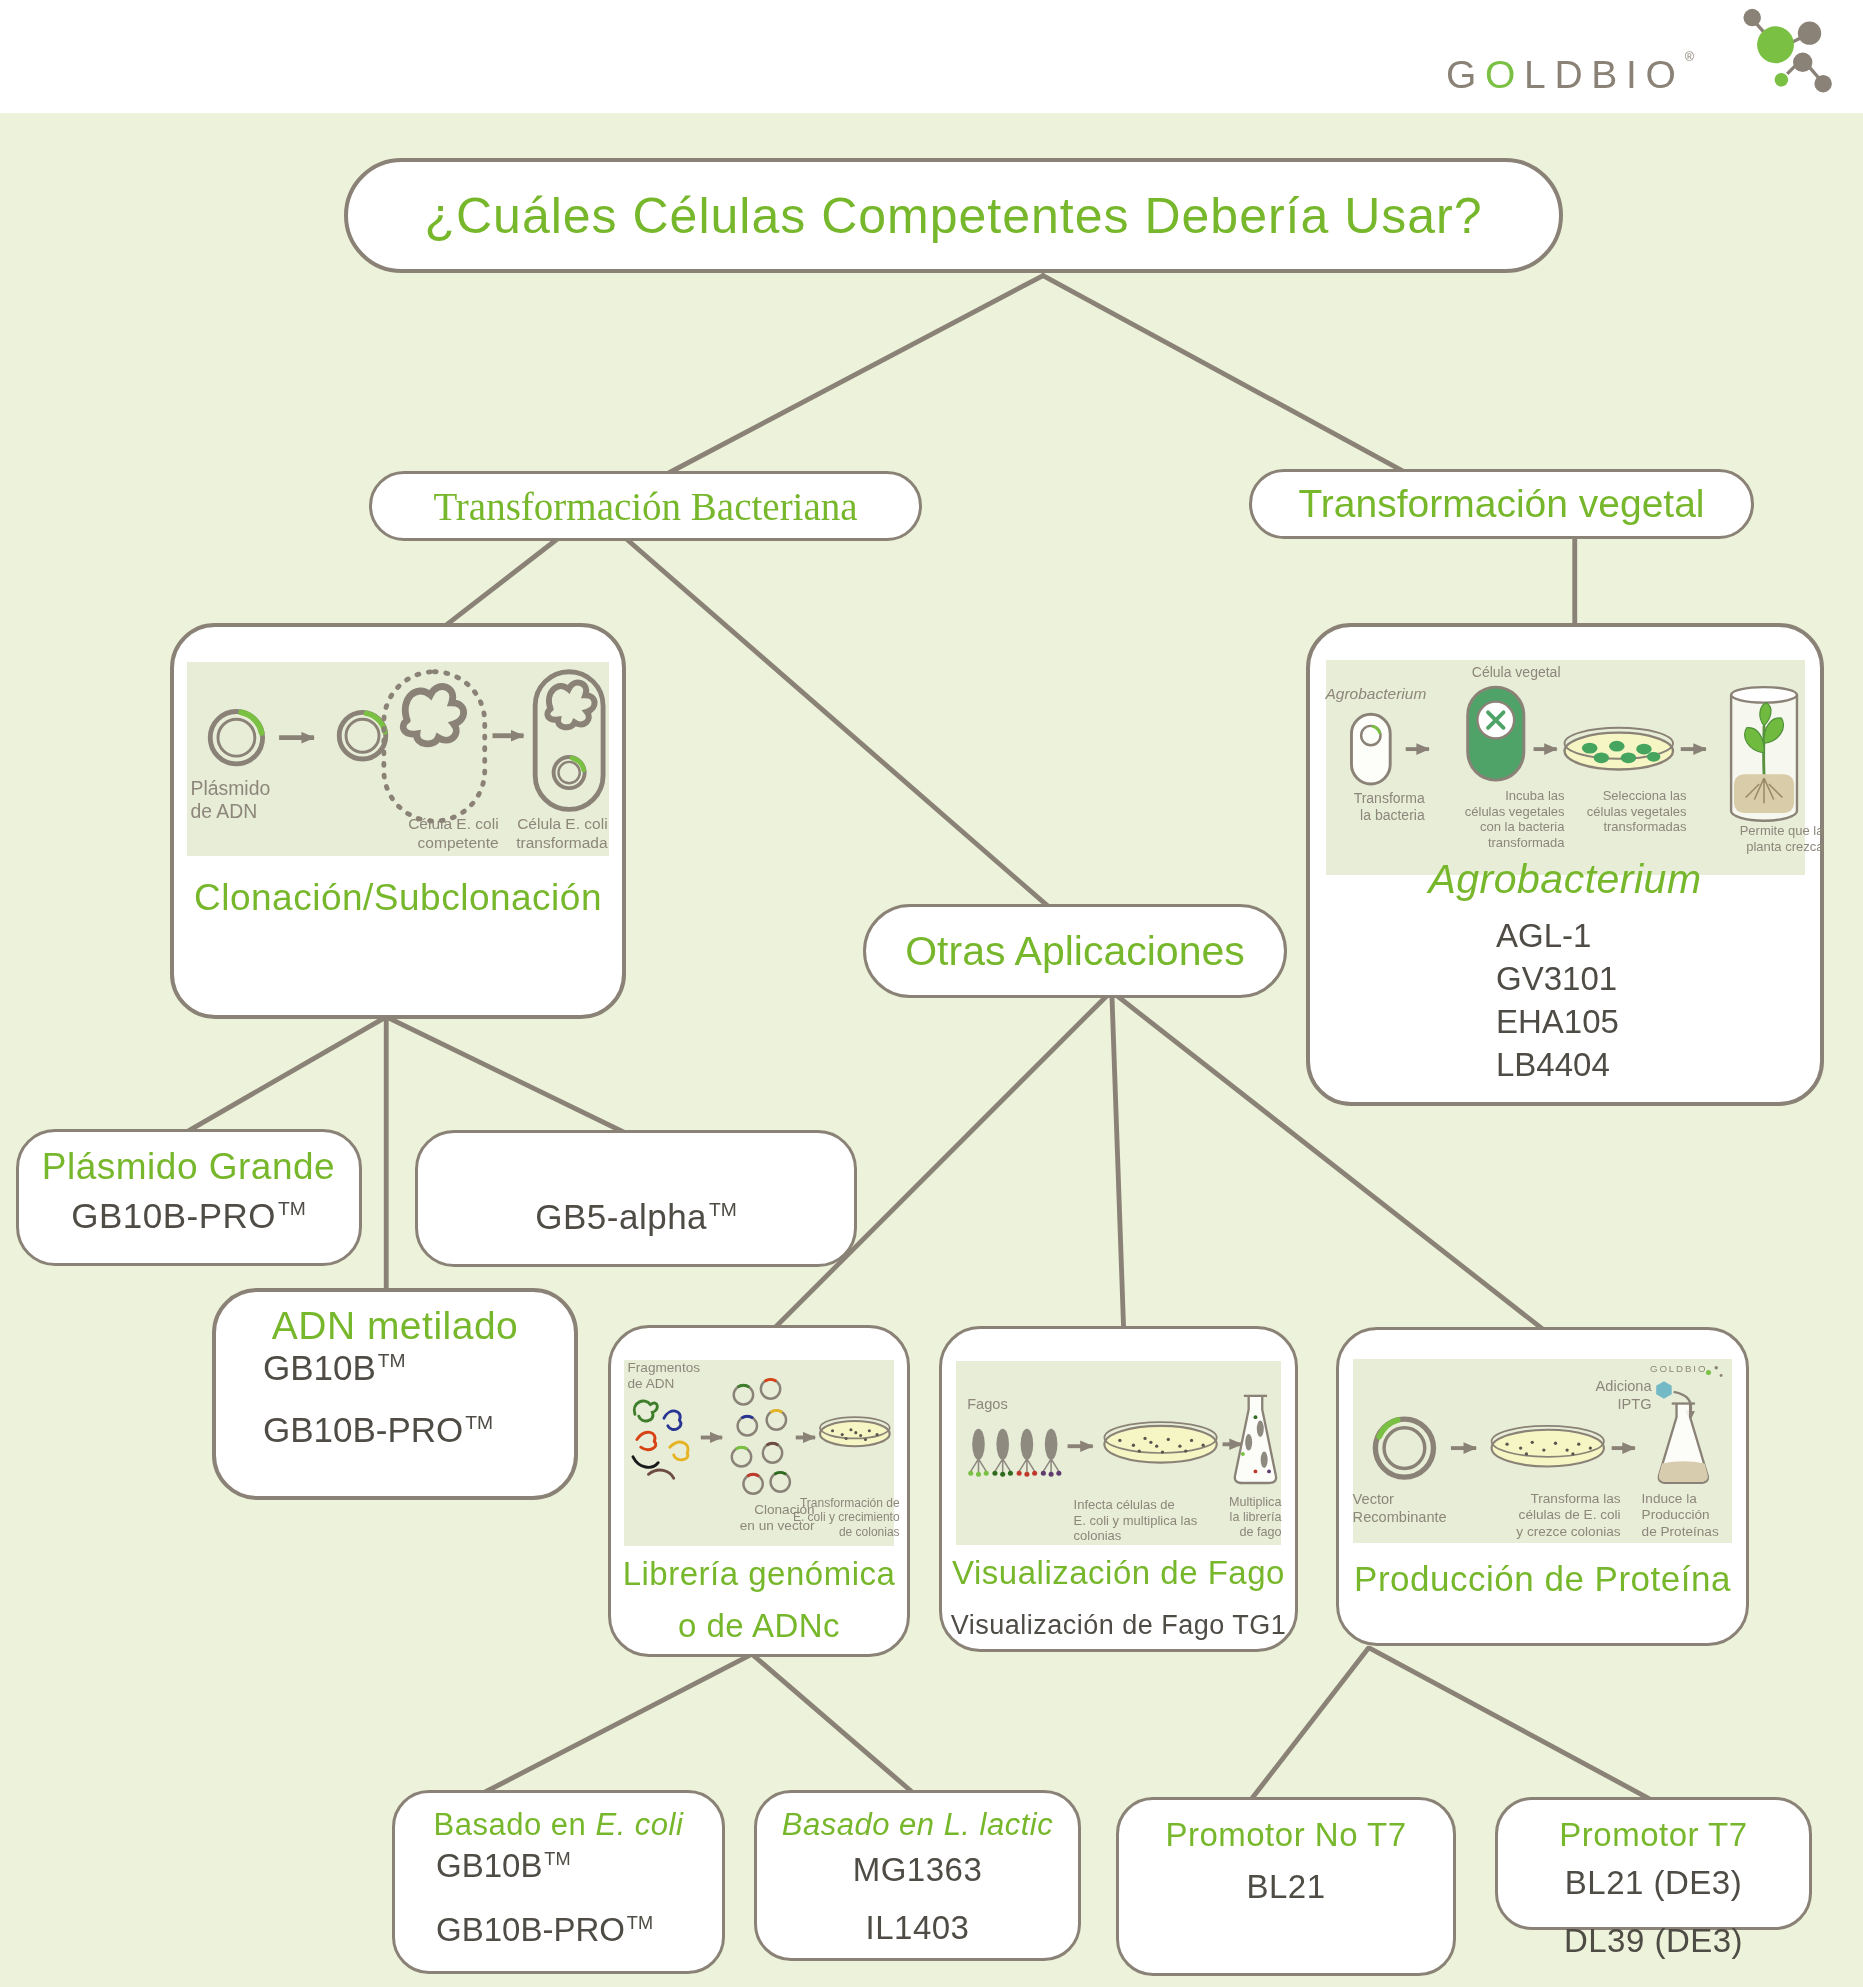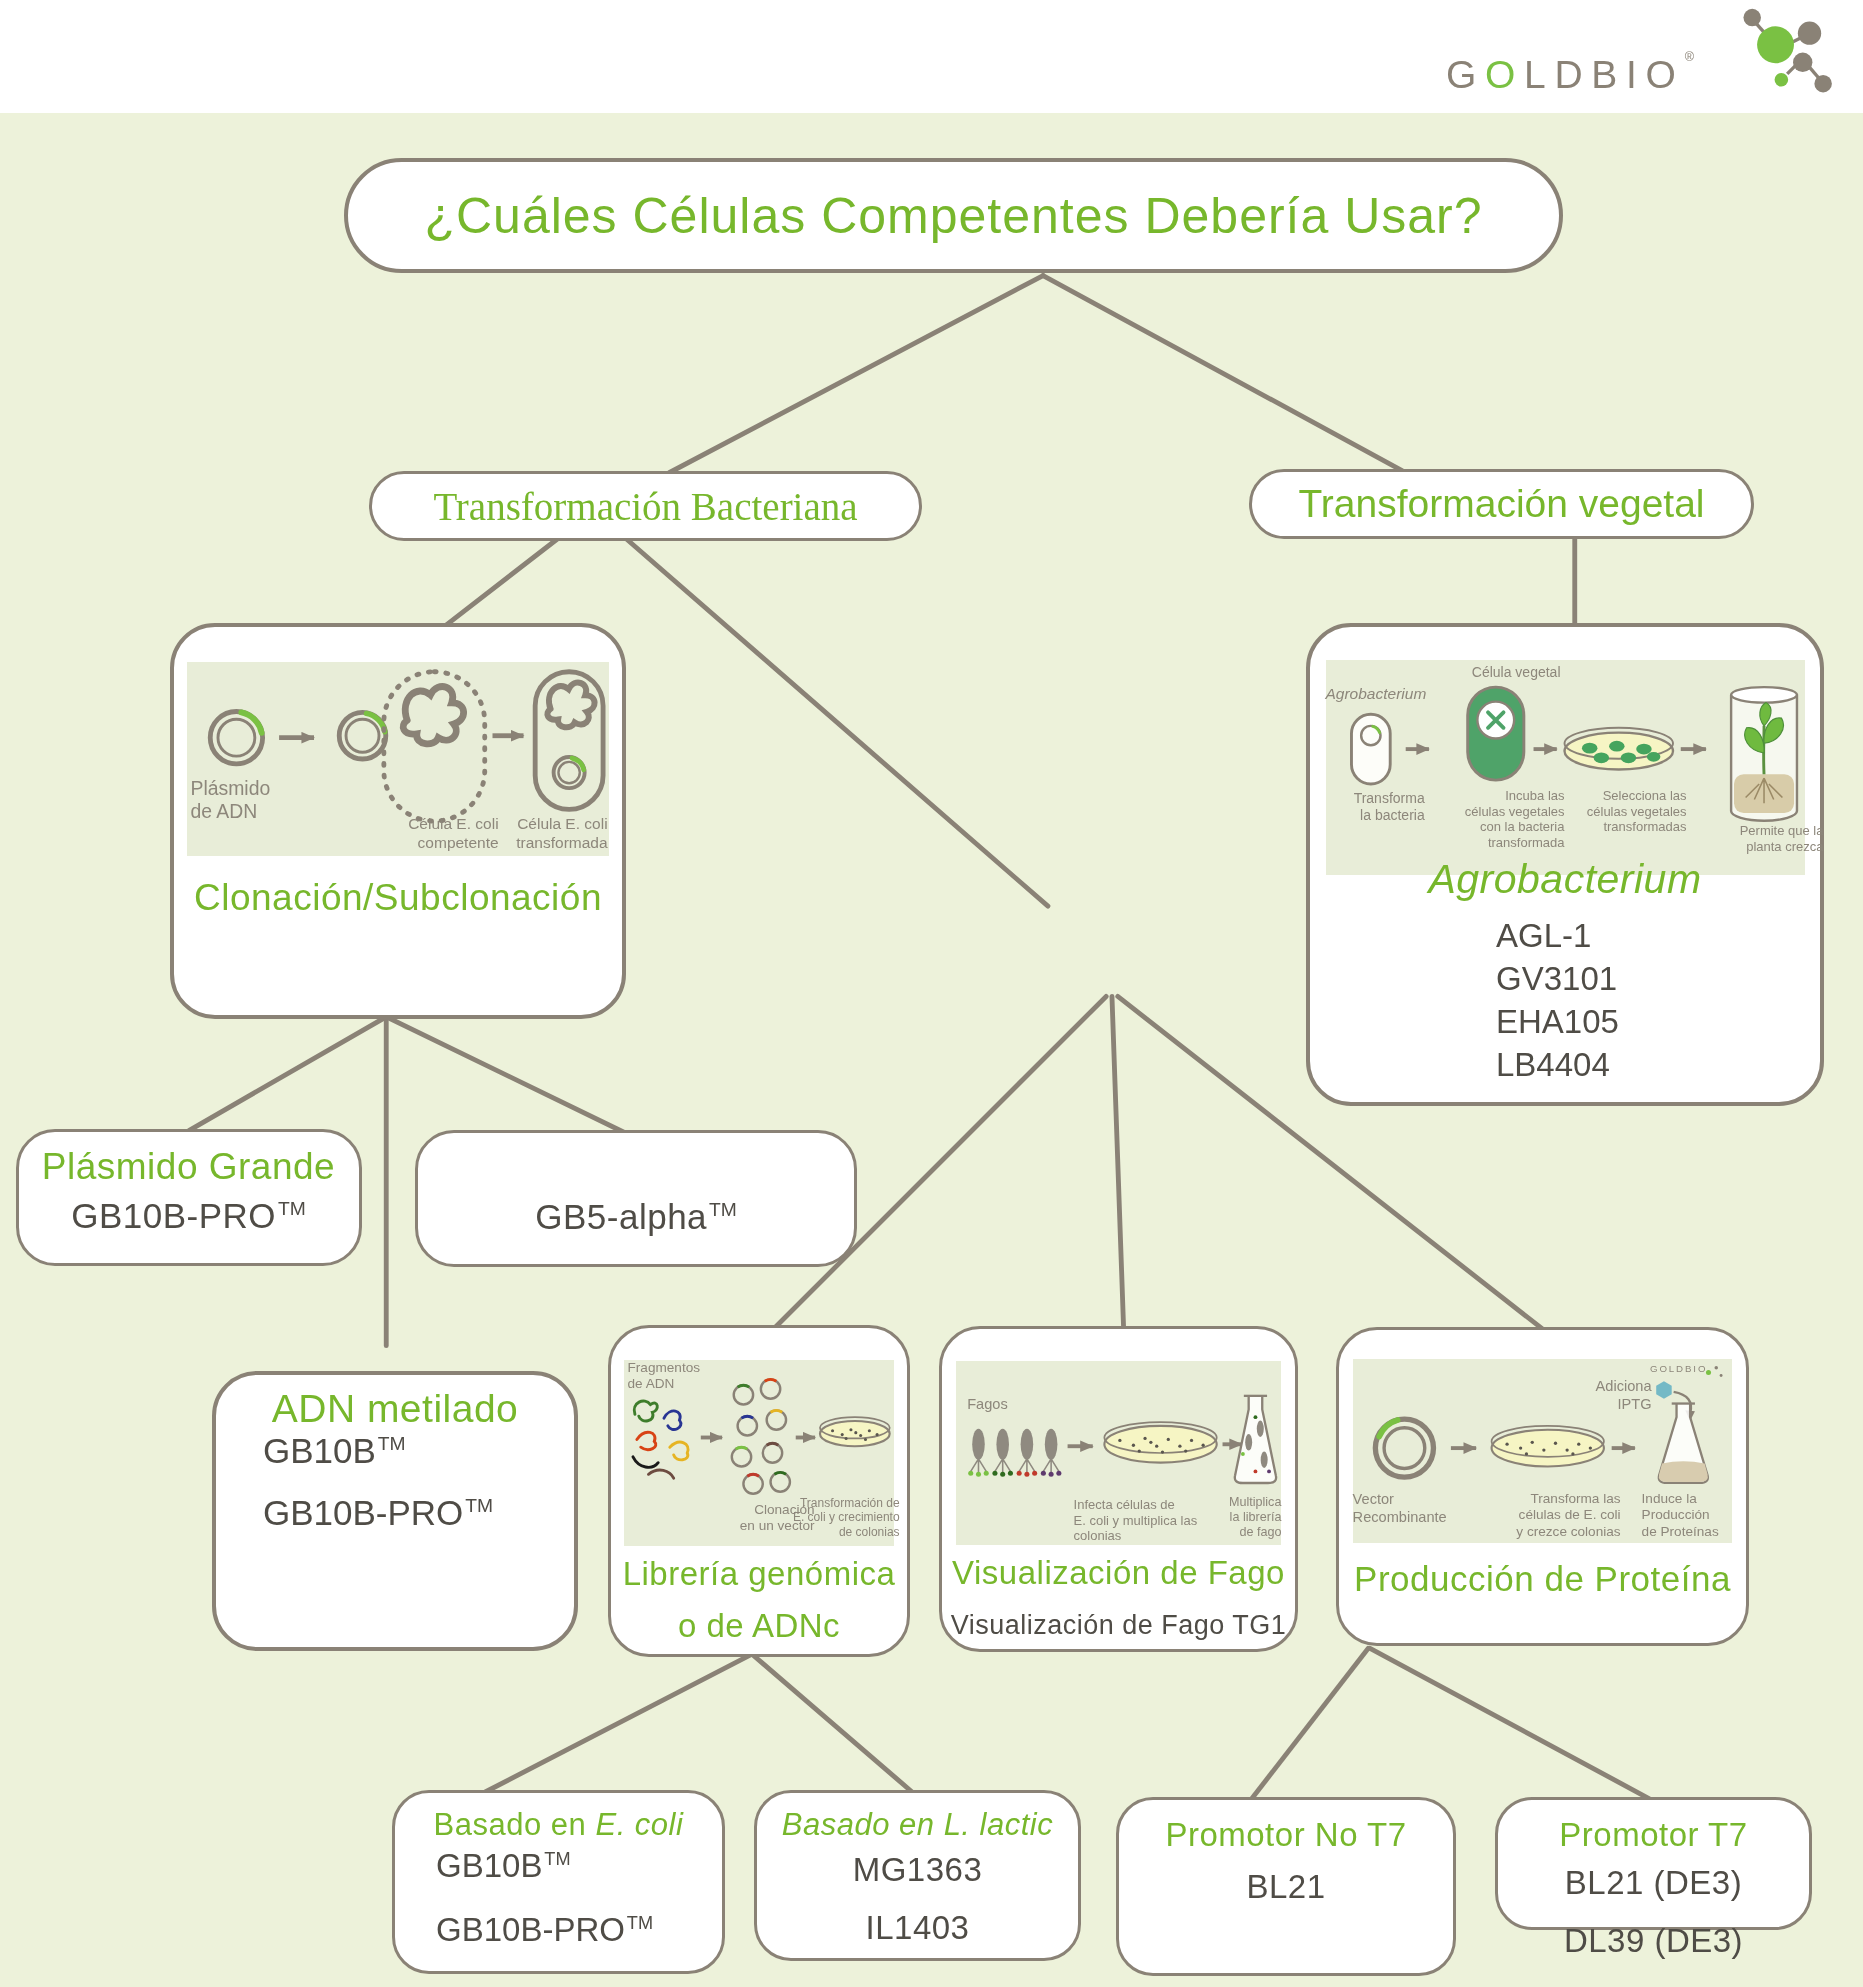--- a/index.html
+++ b/index.html
@@ -177,31 +177,34 @@
     </div>
     <div class="node-title green italic" style="top:229px;font-size:41px;">Agrobacterium</div>
     <div class="strains" style="position:absolute;left:186px;top:287px;font-size:33px;line-height:43px;color:#4F4C46;">
       <div class="strain-line" style="position:static;">AGL-1</div>
       <div class="strain-line" style="position:static;">GV3101</div>
       <div class="strain-line" style="position:static;">EHA105</div>
       <div class="strain-line" style="position:static;">LB4404</div>
     </div>
   </div>
 
+  <div class="box" style="left:863px;top:904px;width:424px;height:94px;border-radius:47px;">
+    <div class="center-flex green" style="font-size:41px;">Otras Aplicaciones</div>
+  </div>
 
   <div class="box" style="left:15.5px;top:1129px;width:346px;height:137px;border-radius:39px;">
     <div class="node-title green" style="top:13.6px;font-size:37px;">Plásmido Grande</div>
     <div class="node-title dark" style="top:64px;font-size:35px;">GB10B-PRO<sup class="tm">TM</sup></div>
   </div>
 
   <div class="box" style="left:415px;top:1130px;width:442px;height:137px;border-radius:39px;">
     <div class="node-title dark" style="top:64px;font-size:35px;">GB5-alpha<sup class="tm">TM</sup></div>
   </div>
 
-  <div class="box" style="left:212px;top:1371px;width:366px;height:280px;border-radius:45px;border-width:4.9px;">
+  <div class="box" style="left:212px;top:1288px;width:366px;height:212px;border-radius:45px;border-width:4.9px;">
     <div class="node-title green" style="top:11.6px;font-size:39px;">ADN metilado</div>
     <div class="strain-line dark" style="left:47px;top:56px;font-size:35px;">GB10B<sup class="tm">TM</sup></div>
     <div class="strain-line dark" style="left:47px;top:118px;font-size:35px;">GB10B-PRO<sup class="tm">TM</sup></div>
   </div>
 
   <div class="box" style="left:608px;top:1325px;width:302px;height:332px;border-radius:41px;">
     <div class="band" style="left:12.6px;right:12.6px;top:32px;height:186px;">
       <svg viewBox="0 0 277 192">
         <g transform="translate(6,38)" fill="none" stroke-linecap="round" stroke-width="3">
           <path d="M4,18 C0,6 14,0 20,8 C28,2 30,14 22,16 C26,26 10,28 8,20" stroke="#3E7D2B"></path>

